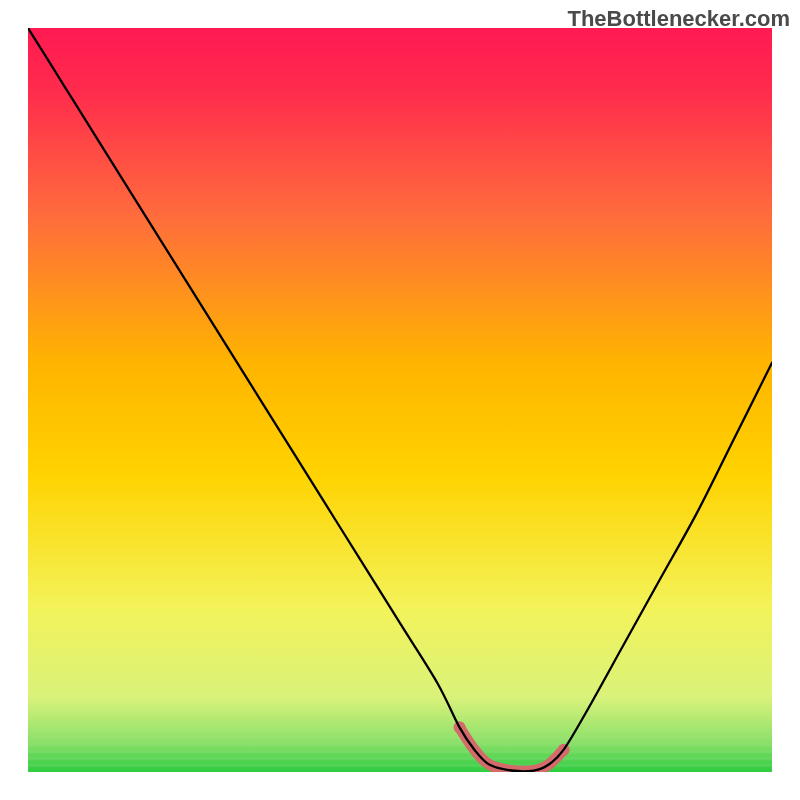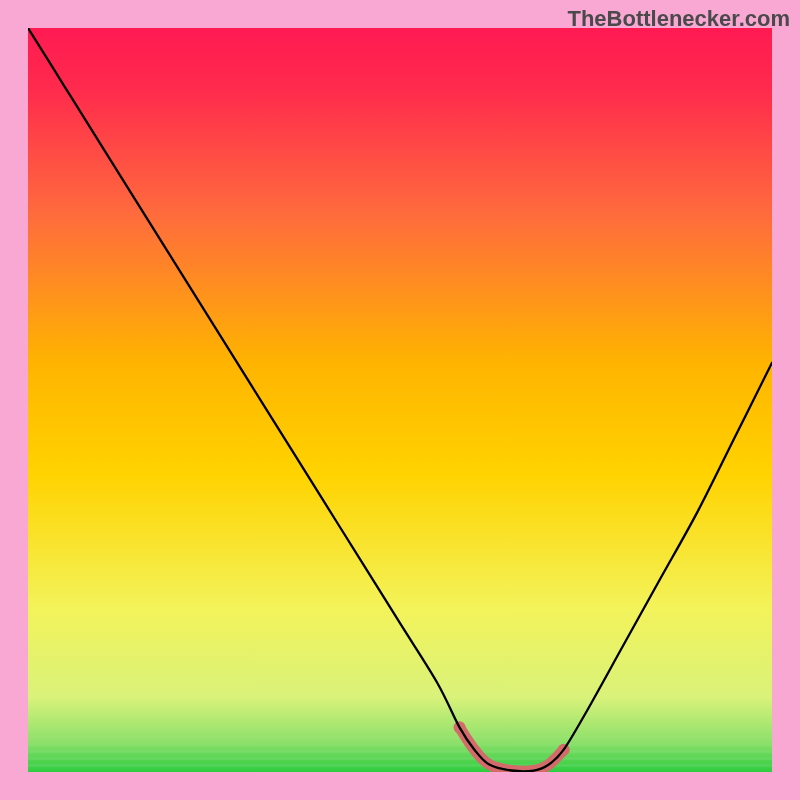--- a/index.html
+++ b/index.html
@@ -1,21 +1,21 @@
 <!DOCTYPE html>
 <html><head>
 <meta charset="utf-8">
 <style>
   * { margin: 0; padding: 0; box-sizing: border-box; }
   html, body { width: 800px; height: 800px; background: #000; overflow: hidden; }
   .container {
     position: relative;
     width: 800px;
     height: 800px;
-    background: #f9a8d4;
+    background: #ffffff;
   }
   .watermark {
     position: absolute;
     top: 6px;
     right: 10px;
     color: #4a4a4a;
     font-family: Arial, sans-serif;
     font-size: 22px;
     font-weight: bold;
     z-index: 10;

